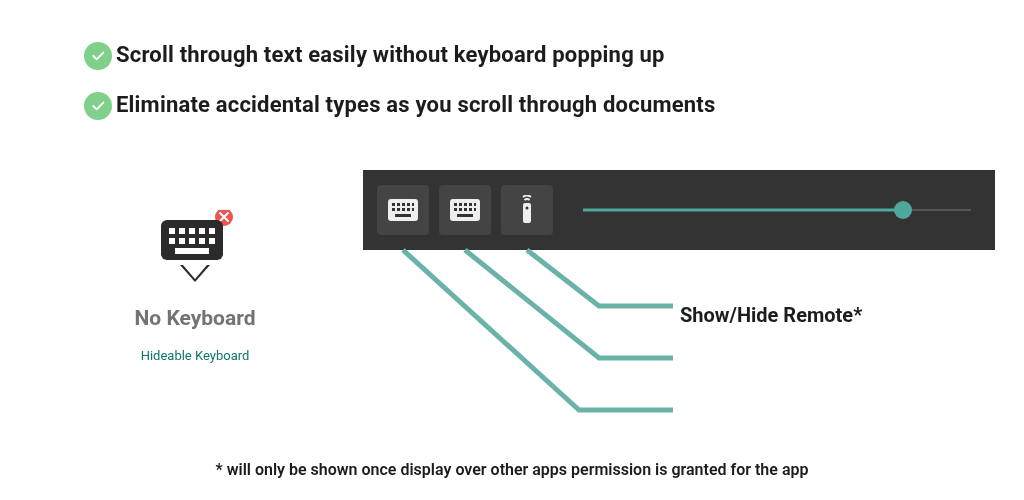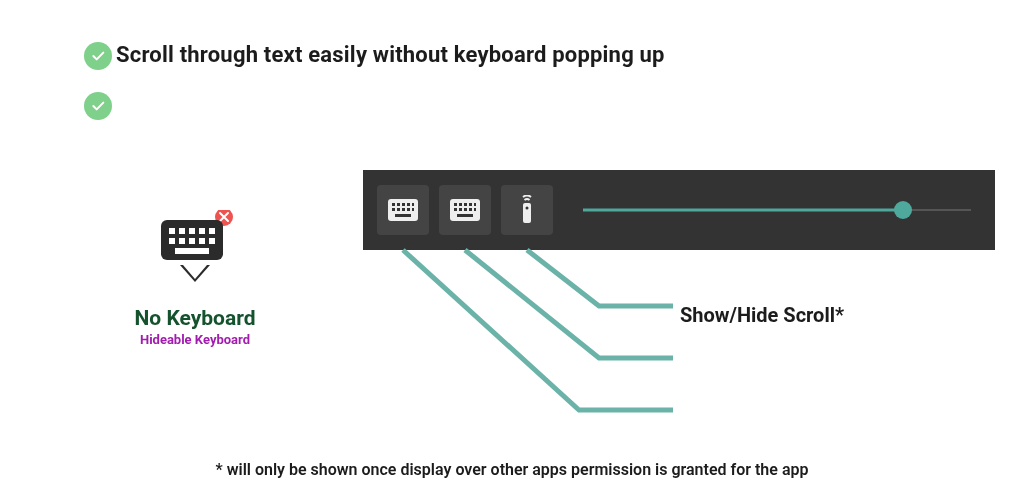--- a/index.html
+++ b/index.html
@@ -48,27 +48,27 @@
   }
   .app-icon {
     width: 80px;
     height: 80px;
     margin: 0 auto 16px;
     position: relative;
   }
   .app-title {
     font-size: 21px;
     font-weight: 700;
-    color: #14532d;
-    margin-bottom: 2px;
+    color: #737373;
+    margin-bottom: 18px;
   }
   .app-sub {
     font-size: 13px;
-    font-weight: 700;
-    color: #a21caf;
+    font-weight: 400;
+    color: #0f766e;
   }
   .toolbar {
     position: absolute;
     left: 363px;
     top: 170px;
     width: 632px;
     height: 80px;
     background: #333333;
     display: flex;
     align-items: center;
@@ -163,20 +163,21 @@
         </svg>
     </div>
     <div class="bullet-text">Scroll through text easily without keyboard popping up</div>
   </div>
   <div class="bullet">
     <div class="check">
       <svg viewBox="0 0 24 24">
           <path d="M5 12l5 5L20 7" stroke="#fff" stroke-width="3" fill="none" stroke-linecap="round" stroke-linejoin="round"></path>
         </svg>
     </div>
+    <div class="bullet-text">Eliminate accidental types as you scroll through documents</div>
   </div>
 </div>
 
 <div class="app-logo-block">
   <div class="app-icon">
     <svg viewBox="0 0 80 80" width="80" height="80">
 
       <circle cx="69" cy="7" r="9" fill="#ef5350"></circle>
       <path d="M65 3l8 8M73 3l-8 8" stroke="#fff" stroke-width="2" stroke-linecap="round"></path>
 
@@ -261,16 +262,16 @@
 <svg class="callout-svg">
 
   <path d="M40 80 L40 80 L216 240 L310 240" stroke="#6bb3a8" stroke-width="5" fill="none"></path>
 
   <path d="M102 80 L236 188 L310 188" stroke="#6bb3a8" stroke-width="5" fill="none"></path>
 
   <path d="M164 80 L236 136 L310 136" stroke="#6bb3a8" stroke-width="5" fill="none"></path>
 </svg>
 
 <div class="callouts">
-  <div class="callout">Show/Hide Scroll*</div>
+  <div class="callout">Show/Hide Remote*</div>
 </div>
 
 <div class="footnote">* will only be shown once display over other apps permission is granted for the app</div>
 
 </body></html>

